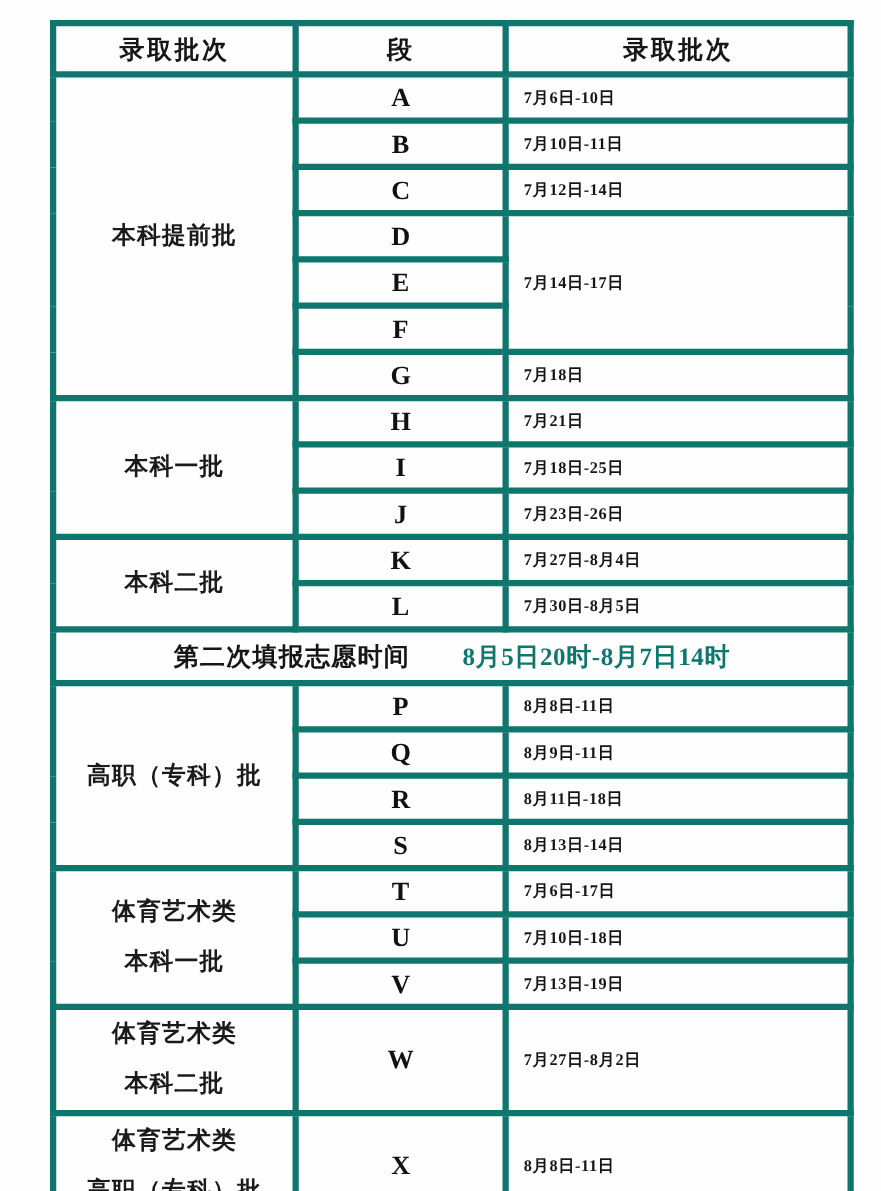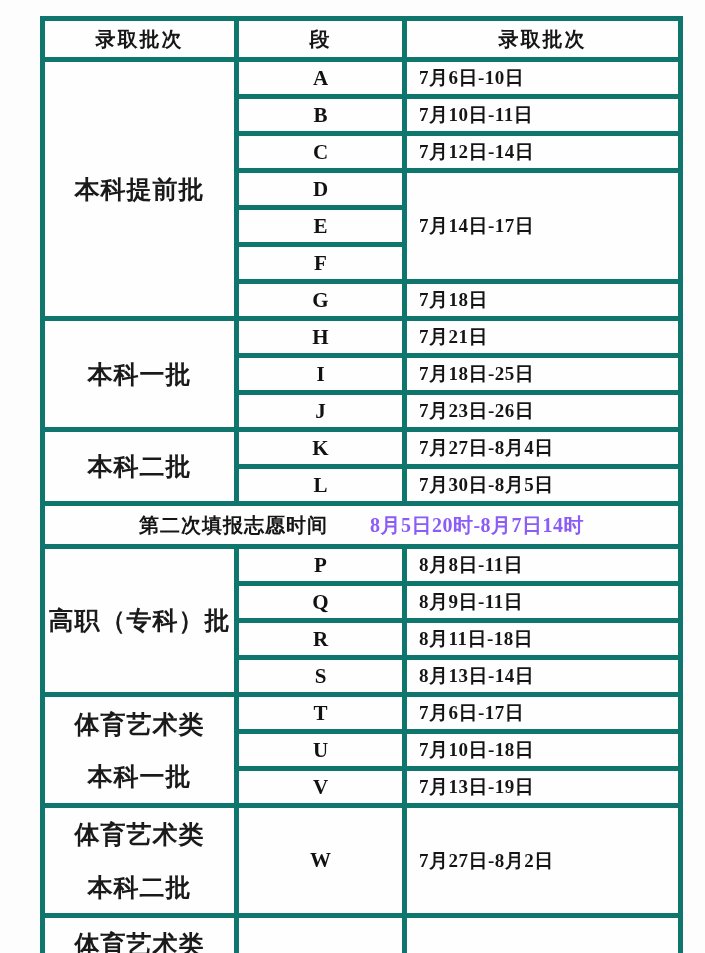--- a/index.html
+++ b/index.html
@@ -37,40 +37,40 @@
     font-family: "Liberation Sans", sans-serif;
     font-weight: bold;
     font-size: 20px;
     letter-spacing: 2px;
     text-align: center;
     color: #161616;
   }
   .batch {
     font-family: "Liberation Sans", sans-serif;
     font-weight: bold;
-    font-size: 25px;
+    font-size: 19px;
     letter-spacing: 1px;
     text-align: center;
     vertical-align: middle;
     white-space: pre-line;
     line-height: 2.1;
     color: #1a1a1a;
   }
   .seg {
     font-family: "Liberation Serif", serif;
     font-weight: bold;
     font-size: 21px;
     text-align: center;
     vertical-align: middle;
     color: #111;
   }
   .time {
     font-family: "Liberation Serif", serif;
     font-weight: bold;
-    font-size: 19px;
+    font-size: 13px;
     text-align: left;
     vertical-align: middle;
     padding-left: 12px;
     letter-spacing: 0.5px;
     color: #151515;
   }
   .interlude-cell { vertical-align: middle; }
   .interlude-flex {
     display: flex;
     justify-content: center;
@@ -82,21 +82,21 @@
     font-weight: bold;
     font-size: 20px;
     letter-spacing: 1px;
     color: #161616;
   }
   .interlude-time {
     font-family: "Liberation Serif", serif;
     font-weight: bold;
     font-size: 20px;
     letter-spacing: 0.5px;
-    color: #8b5cf6;
+    color: #0f766e;
     margin-left: 24px;
   }
 </style>
 </head>
 <body>
 
 <div class="table-wrap">
   <table>
     <colgroup>
       <col style="width:194px">

